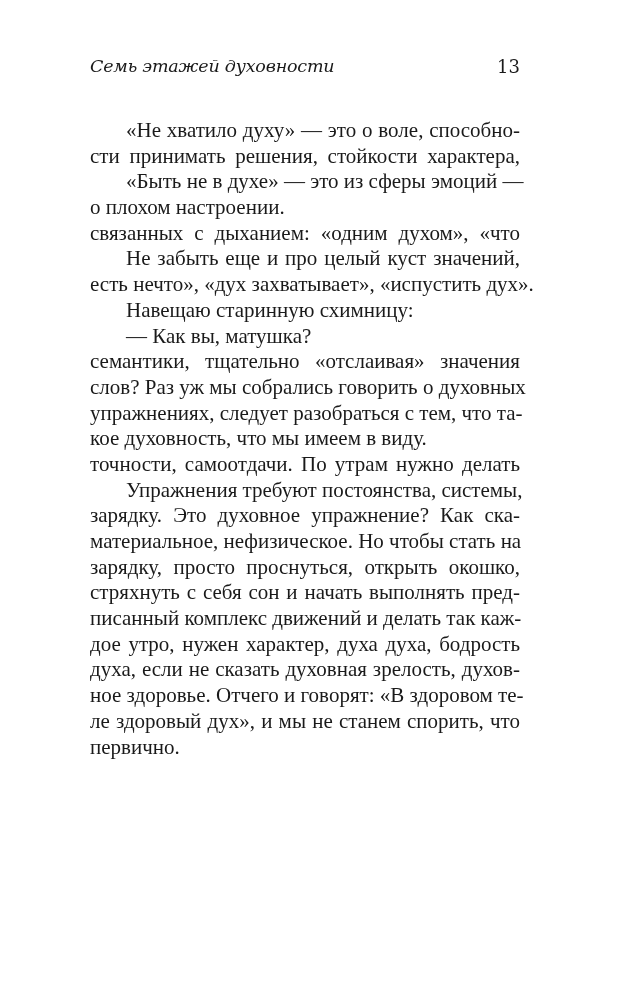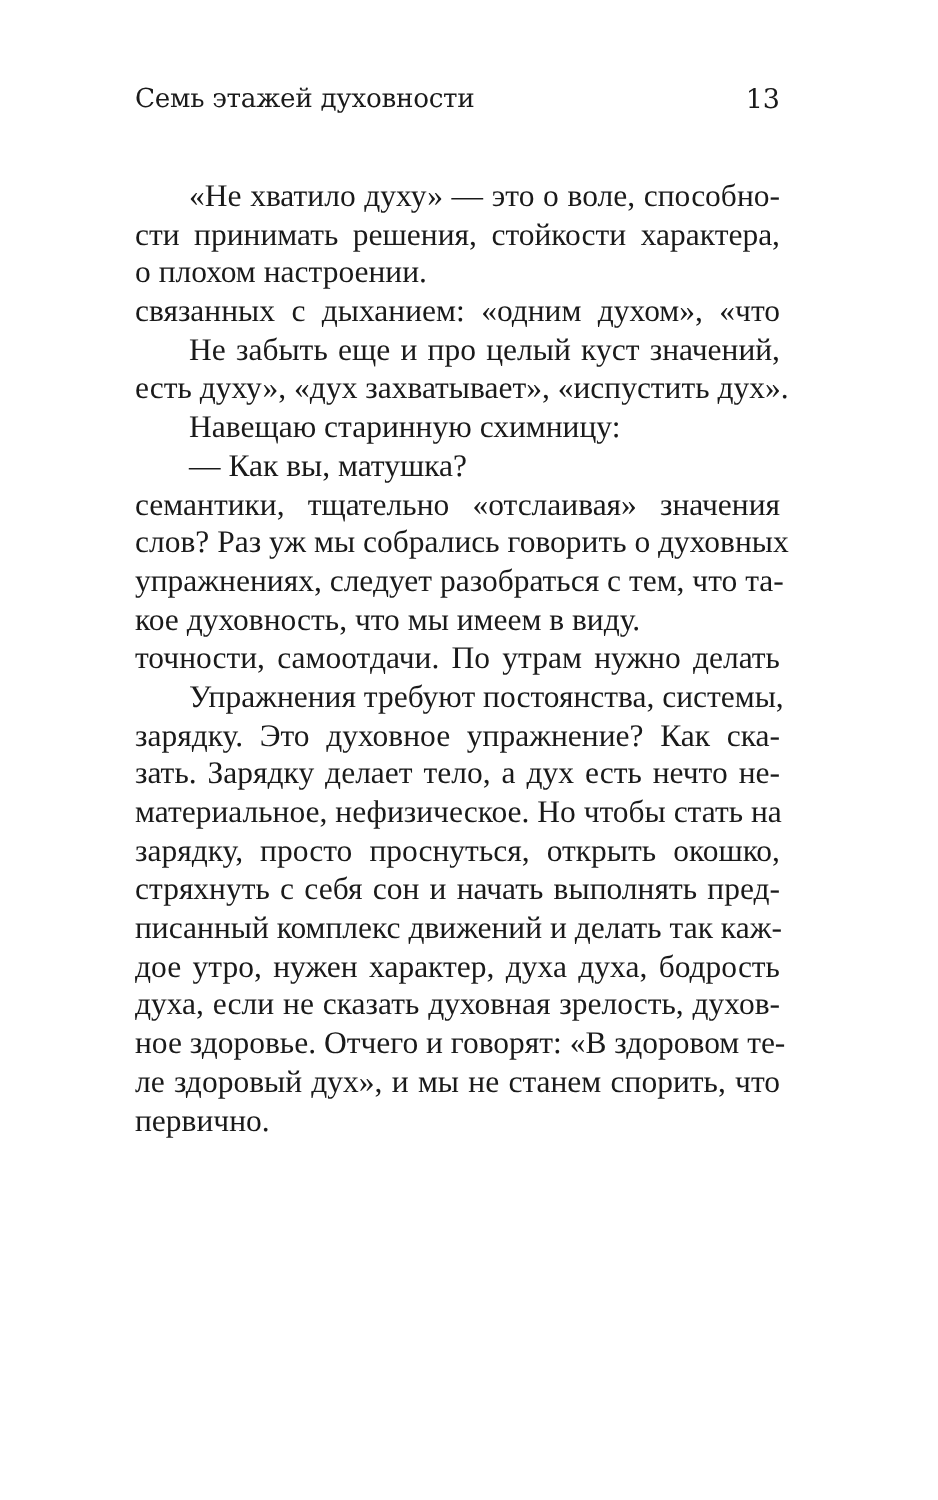--- a/index.html
+++ b/index.html
@@ -1,49 +1,49 @@
 <!DOCTYPE html>
 <html><head>
 <meta charset="utf-8">
 <style>
   html, body { margin:0; padding:0; background:#ffffff; }
   body { width:625px; height:1000px; position:relative; overflow:hidden; color:#1a1a1a; }
   .header { position:absolute; left:90px; top:56px; width:430px; height:26px; font-family:"DejaVu Serif", serif; }
-  .running-title { position:absolute; left:0; top:0; font-size:17.5px; letter-spacing:-0.2px; }
+  .running-title { position:absolute; left:0; top:0; font-style:italic; font-size:17.5px; letter-spacing:-0.2px; }
   .page-number { position:absolute; right:0; top:0; font-size:18px; }
   .body-text { position:absolute; left:90px; top:118px; width:430px; font-family:"Liberation Serif", serif; font-size:21px; line-height:25.7px; }
   .line { display:block; white-space:nowrap; text-align:justify; text-align-last:justify; height:25.7px; }
   .line.last { text-align-last:left; }
   .line.indent { padding-left:36px; }
 </style>
 </head>
 <body>
 
 <div class="header">
   <span class="running-title">Семь этажей духовности</span>
   <span class="page-number">13</span>
 </div>
 
 <div class="body-text" id="body-text">
     <span class="line indent">«Не хватило духу» — это о воле, способно-</span>
     <span class="line">сти принимать решения, стойкости характера,</span>
+    <span class="line indent">«Быть не в духе» — это из сферы эмоций —</span>
     <span class="line last">о плохом настроении.</span>
     <span class="line">связанных с дыханием: «одним духом», «что</span>
     <span class="line indent">Не забыть еще и про целый куст значений,</span>
-    <span class="line">есть духу», «дух захватывает», «испустить дух».</span>
+    <span class="line">есть нечто», «дух захватывает», «испустить дух».</span>
     <span class="line indent last">Навещаю старинную схимницу:</span>
     <span class="line indent last">— Как вы, матушка?</span>
     <span class="line">семантики, тщательно «отслаивая» значения</span>
     <span class="line">слов? Раз уж мы собрались говорить о духовных</span>
     <span class="line">упражнениях, следует разобраться с тем, что та-</span>
     <span class="line last">кое духовность, что мы имеем в виду.</span>
     <span class="line">точности, самоотдачи. По утрам нужно делать</span>
     <span class="line indent">Упражнения требуют постоянства, системы,</span>
     <span class="line">зарядку. Это духовное упражнение? Как ска-</span>
-    <span class="line">зать. Зарядку делает тело, а дух есть нечто не-</span>
     <span class="line">материальное, нефизическое. Но чтобы стать на</span>
     <span class="line">зарядку, просто проснуться, открыть окошко,</span>
     <span class="line">стряхнуть с себя сон и начать выполнять пред-</span>
     <span class="line">писанный комплекс движений и делать так каж-</span>
     <span class="line">дое утро, нужен характер, духа духа, бодрость</span>
     <span class="line">духа, если не сказать духовная зрелость, духов-</span>
     <span class="line">ное здоровье. Отчего и говорят: «В здоровом те-</span>
     <span class="line">ле здоровый дух», и мы не станем спорить, что</span>
     <span class="line last">первично.</span>
   </div>

